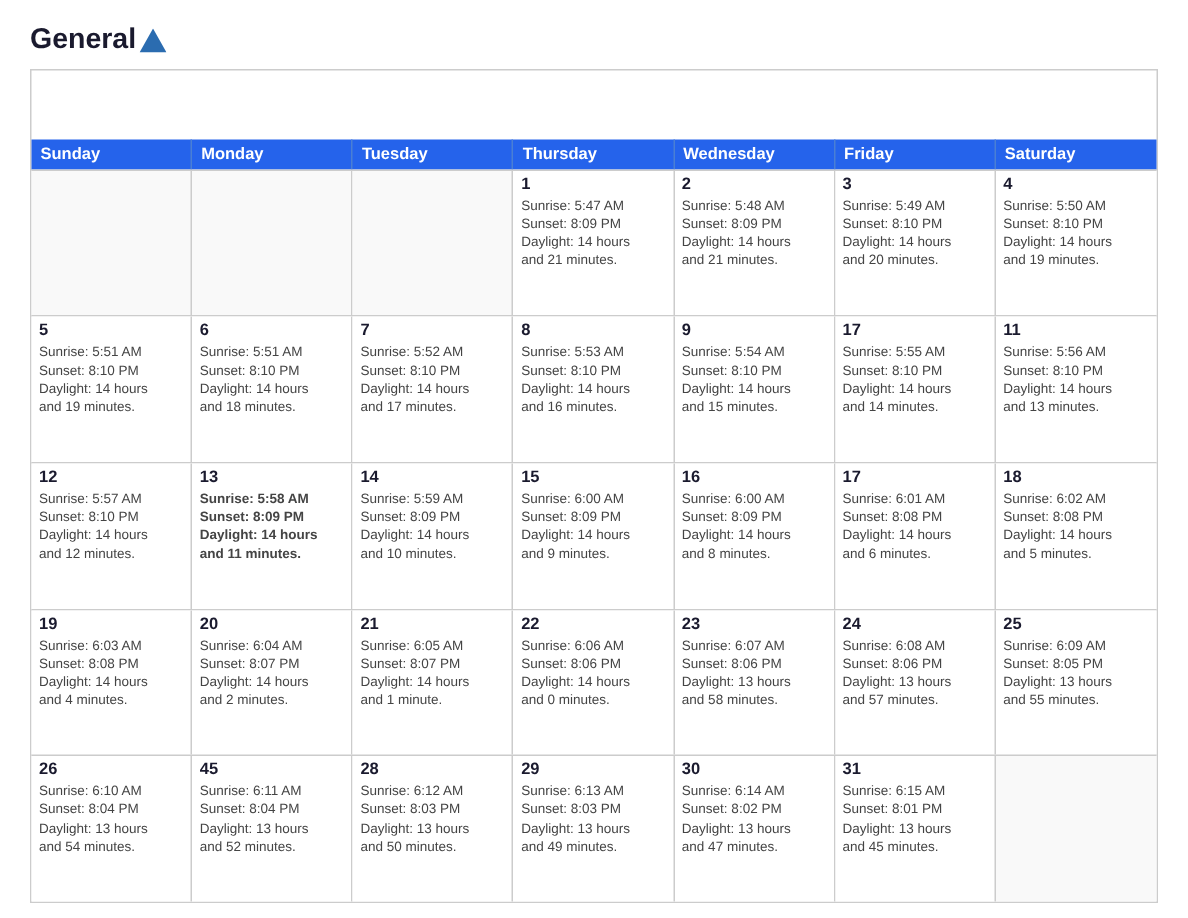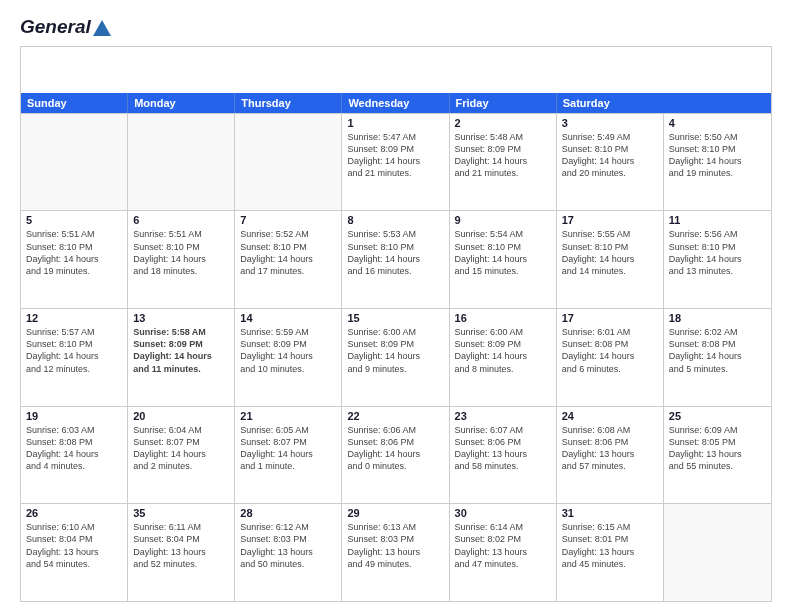--- a/index.html
+++ b/index.html
@@ -19,21 +19,20 @@
     }
     .header {
       display: flex;
       justify-content: space-between;
       align-items: flex-start;
       margin-bottom: 8px;
     }
     .logo {
       display: flex;
       align-items: flex-start;
-      font-style: italic;
     }
     .title-block {
       text-align: right;
     }
     .month-title {
       font-size: 36px;
       font-weight: bold;
       color: #1a1a2e;
       line-height: 1.1;
     }
@@ -115,20 +114,21 @@
     <div class="title-block">
       <div class="month-title"></div>
       <div class="subtitle"></div>
     </div>
   </div>
 
   <div class="calendar">
     <div class="cal-header">
     <div class="cal-header-cell">Sunday</div>
         <div class="cal-header-cell">Monday</div>
+        <div class="cal-header-cell">Tuesday</div>
         <div class="cal-header-cell">Thursday</div>
         <div class="cal-header-cell">Wednesday</div>
         <div class="cal-header-cell">Friday</div>
         <div class="cal-header-cell">Saturday</div>
       </div>
     <div class="cal-body">
     <div class="cal-row">
           <div class="cal-cell empty"></div>
           <div class="cal-cell empty"></div>
           <div class="cal-cell empty"></div>
@@ -316,21 +316,21 @@
         </div>
         <div class="cal-row">
           <div class="cal-cell">
             <div class="day-num">26</div>
             <div class="cell-text" style="white-space: pre-line;">Sunrise: 6:10 AM
 Sunset: 8:04 PM
 Daylight: 13 hours
 and 54 minutes.</div>
           </div>
           <div class="cal-cell">
-            <div class="day-num">35</div>
+            <div class="day-num">45</div>
             <div class="cell-text" style="white-space: pre-line;">Sunrise: 6:11 AM
 Sunset: 8:04 PM
 Daylight: 13 hours
 and 52 minutes.</div>
           </div>
           <div class="cal-cell">
             <div class="day-num">28</div>
             <div class="cell-text" style="white-space: pre-line;">Sunrise: 6:12 AM
 Sunset: 8:03 PM
 Daylight: 13 hours

